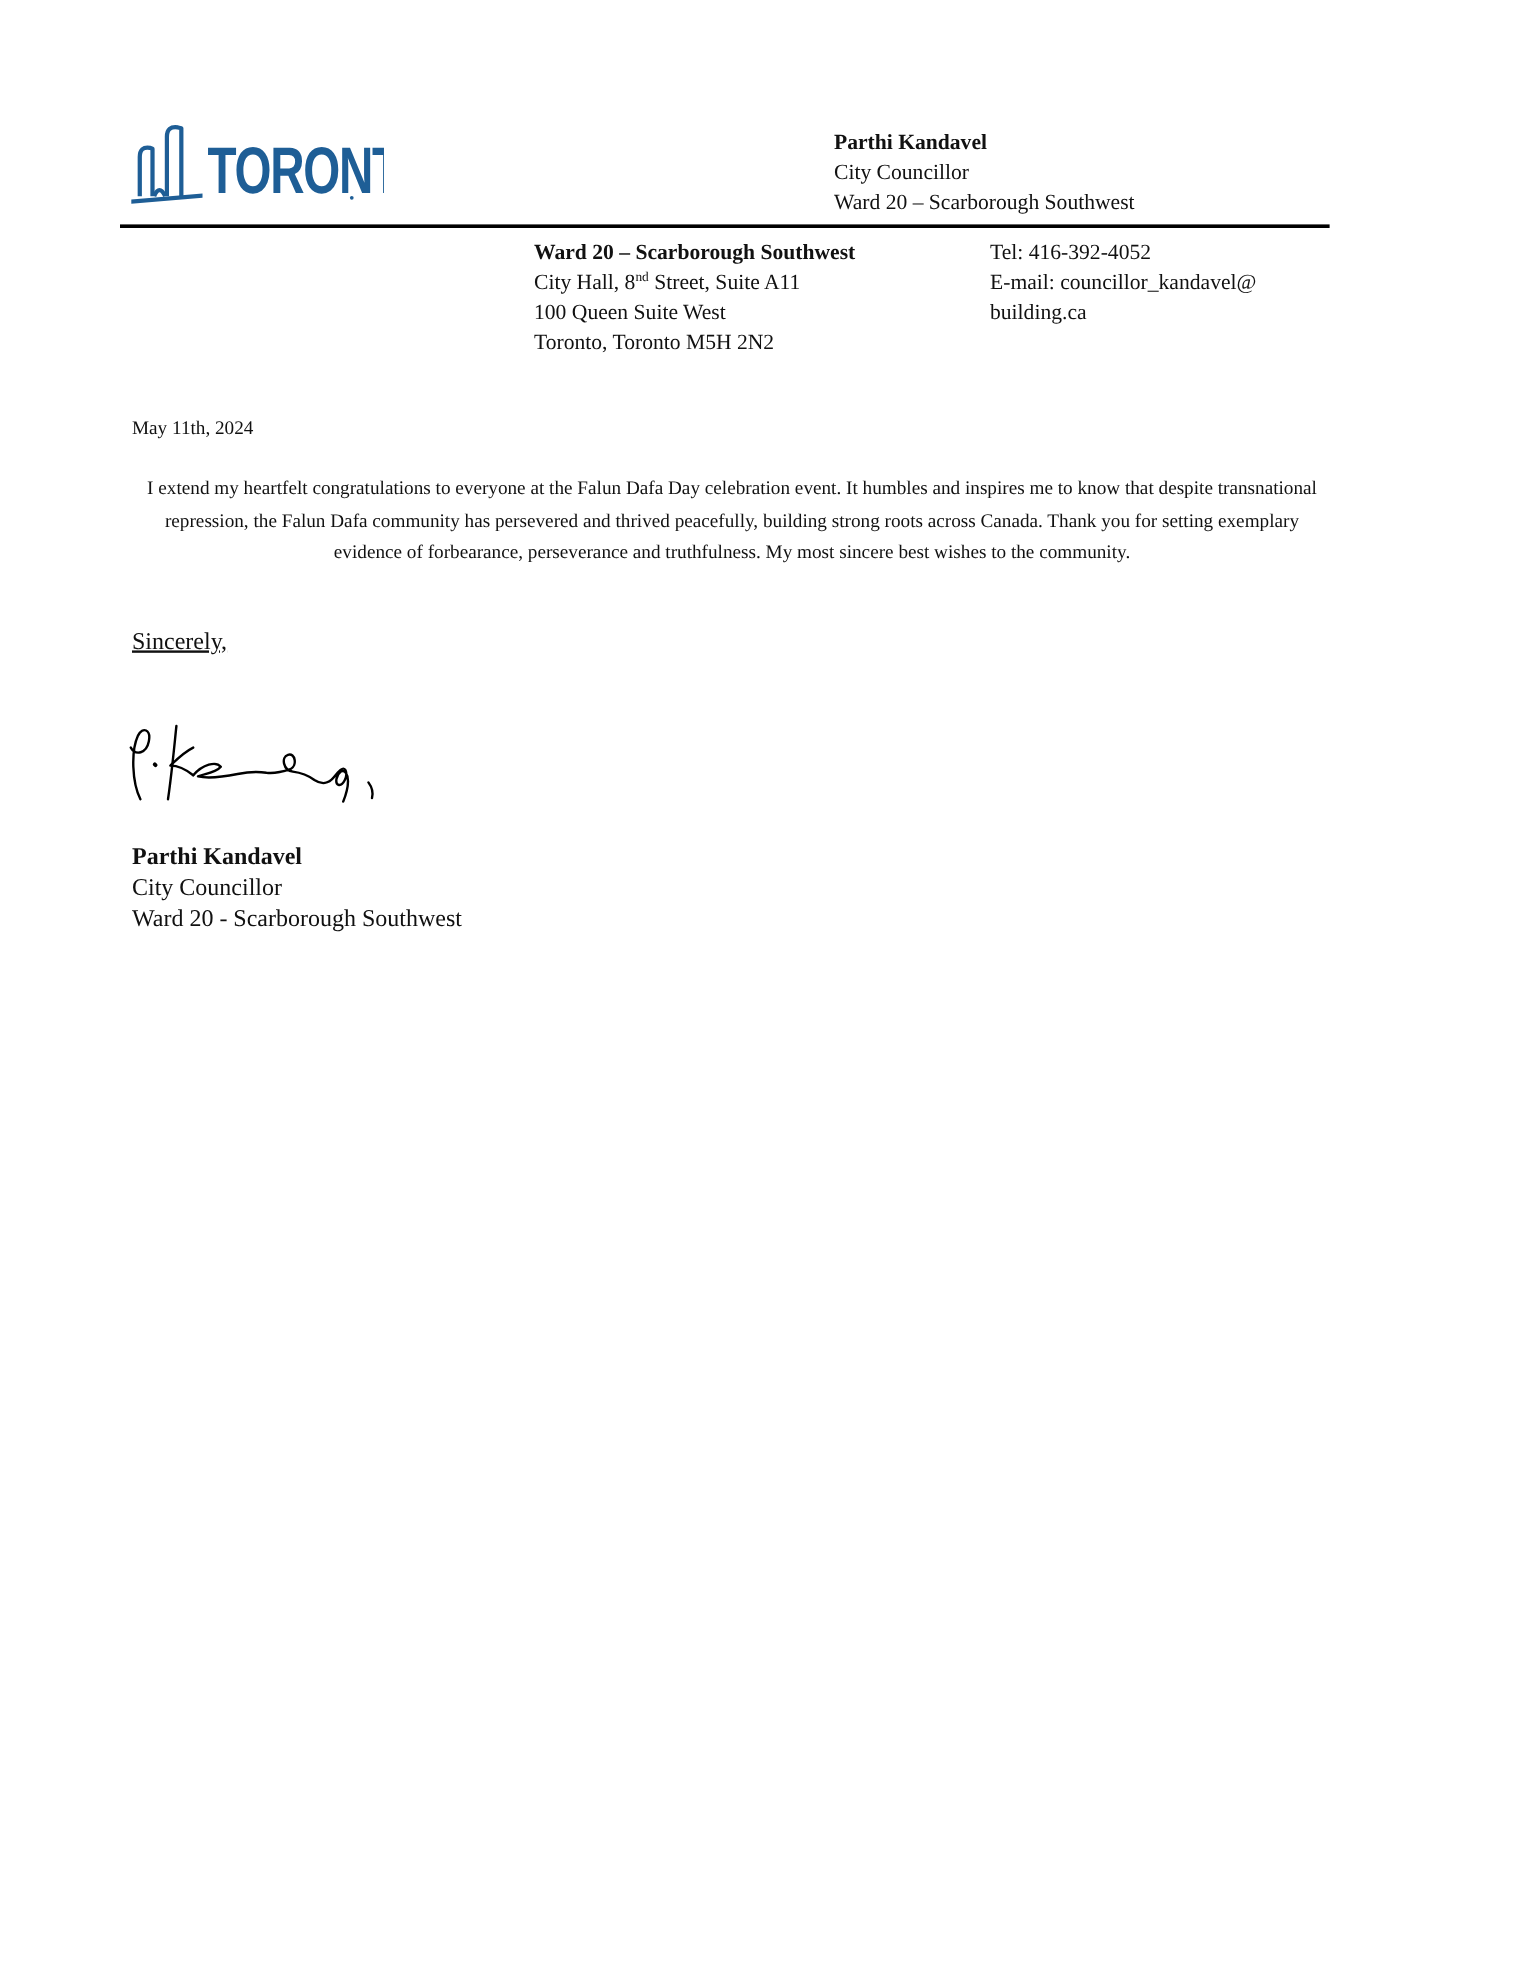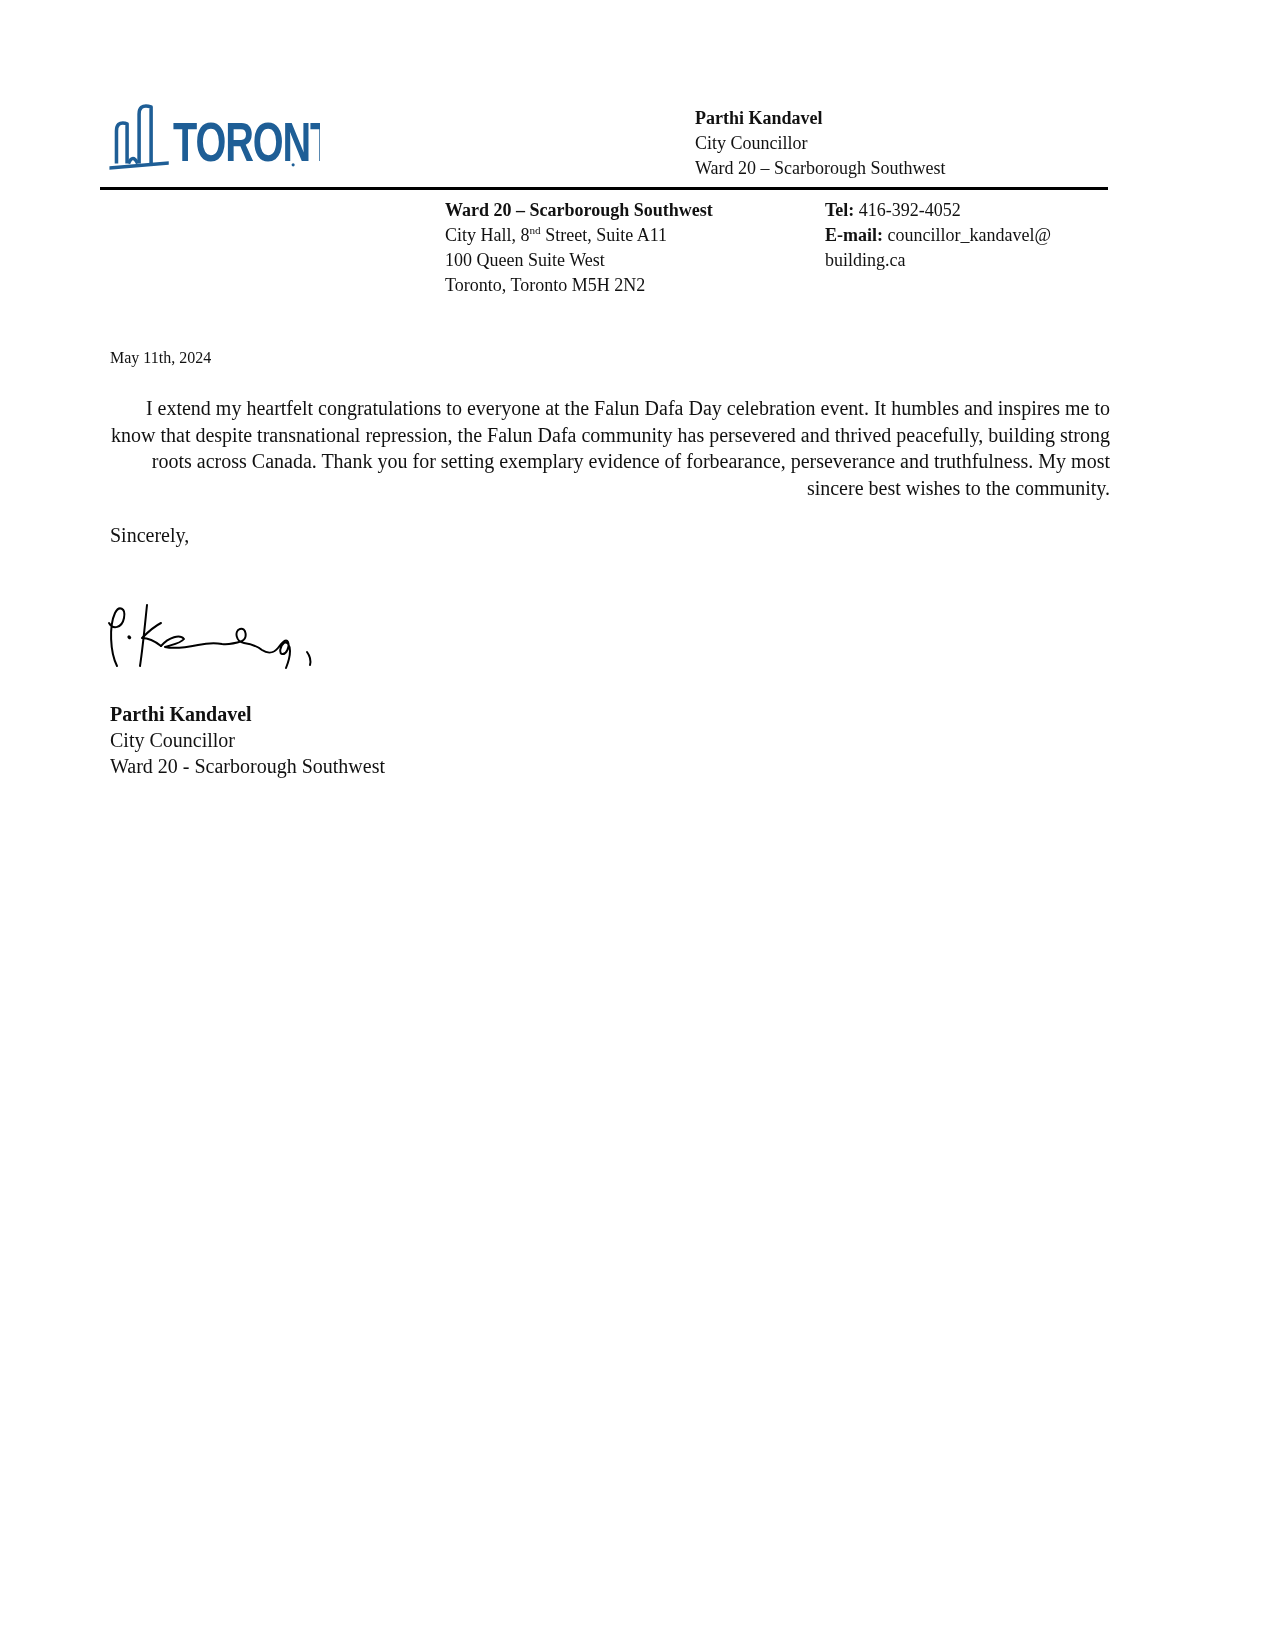--- a/index.html
+++ b/index.html
@@ -18,27 +18,27 @@
   
   .logo-wrap { left: 108px; top: 101px; width: 212px; height: 74px; }
   .header-block { left: 695px; top: 106px; font-size: 18px; line-height: 25px; }
   .header-name { font-weight: bold; }
   .divider { left: 100px; top: 187px; width: 1008px; height: 3px; background: #000000; }
 
   
   .office-block { left: 445px; top: 198px; font-size: 18px; line-height: 25px; }
   .office-ward { font-weight: bold; }
   .tel-block { left: 825px; top: 198px; font-size: 18px; line-height: 25px; }
-  .contact-label { font-weight: bold; }
+  .contact-label { font-weight: normal; }
   sup.ord { vertical-align: super; font-size: 0.62em; line-height: 0; }
 
   
   .date-line { left: 110px; top: 349px; font-size: 16px; }
-  .body-par { left: 110px; top: 395px; width: 1000px; font-size: 20px; line-height: 26.5px; text-align: right; }
-  .closing-line { left: 110px; top: 524px; font-size: 20px; }
+  .body-par { left: 110px; top: 395px; width: 1000px; font-size: 16px; line-height: 26.5px; text-align: center; }
+  .closing-line { left: 110px; top: 524px; font-size: 20px; text-decoration: underline; }
   .signature-wrap { left: 95px; top: 596px; width: 230px; height: 88px; }
   .sig-block { left: 110px; top: 701px; font-size: 20px; line-height: 26px; }
   .sig-name { font-weight: bold; }
 </style>
 </head>
 <body>
 
 <div class="page">
 
   <div class="abs logo-wrap">

